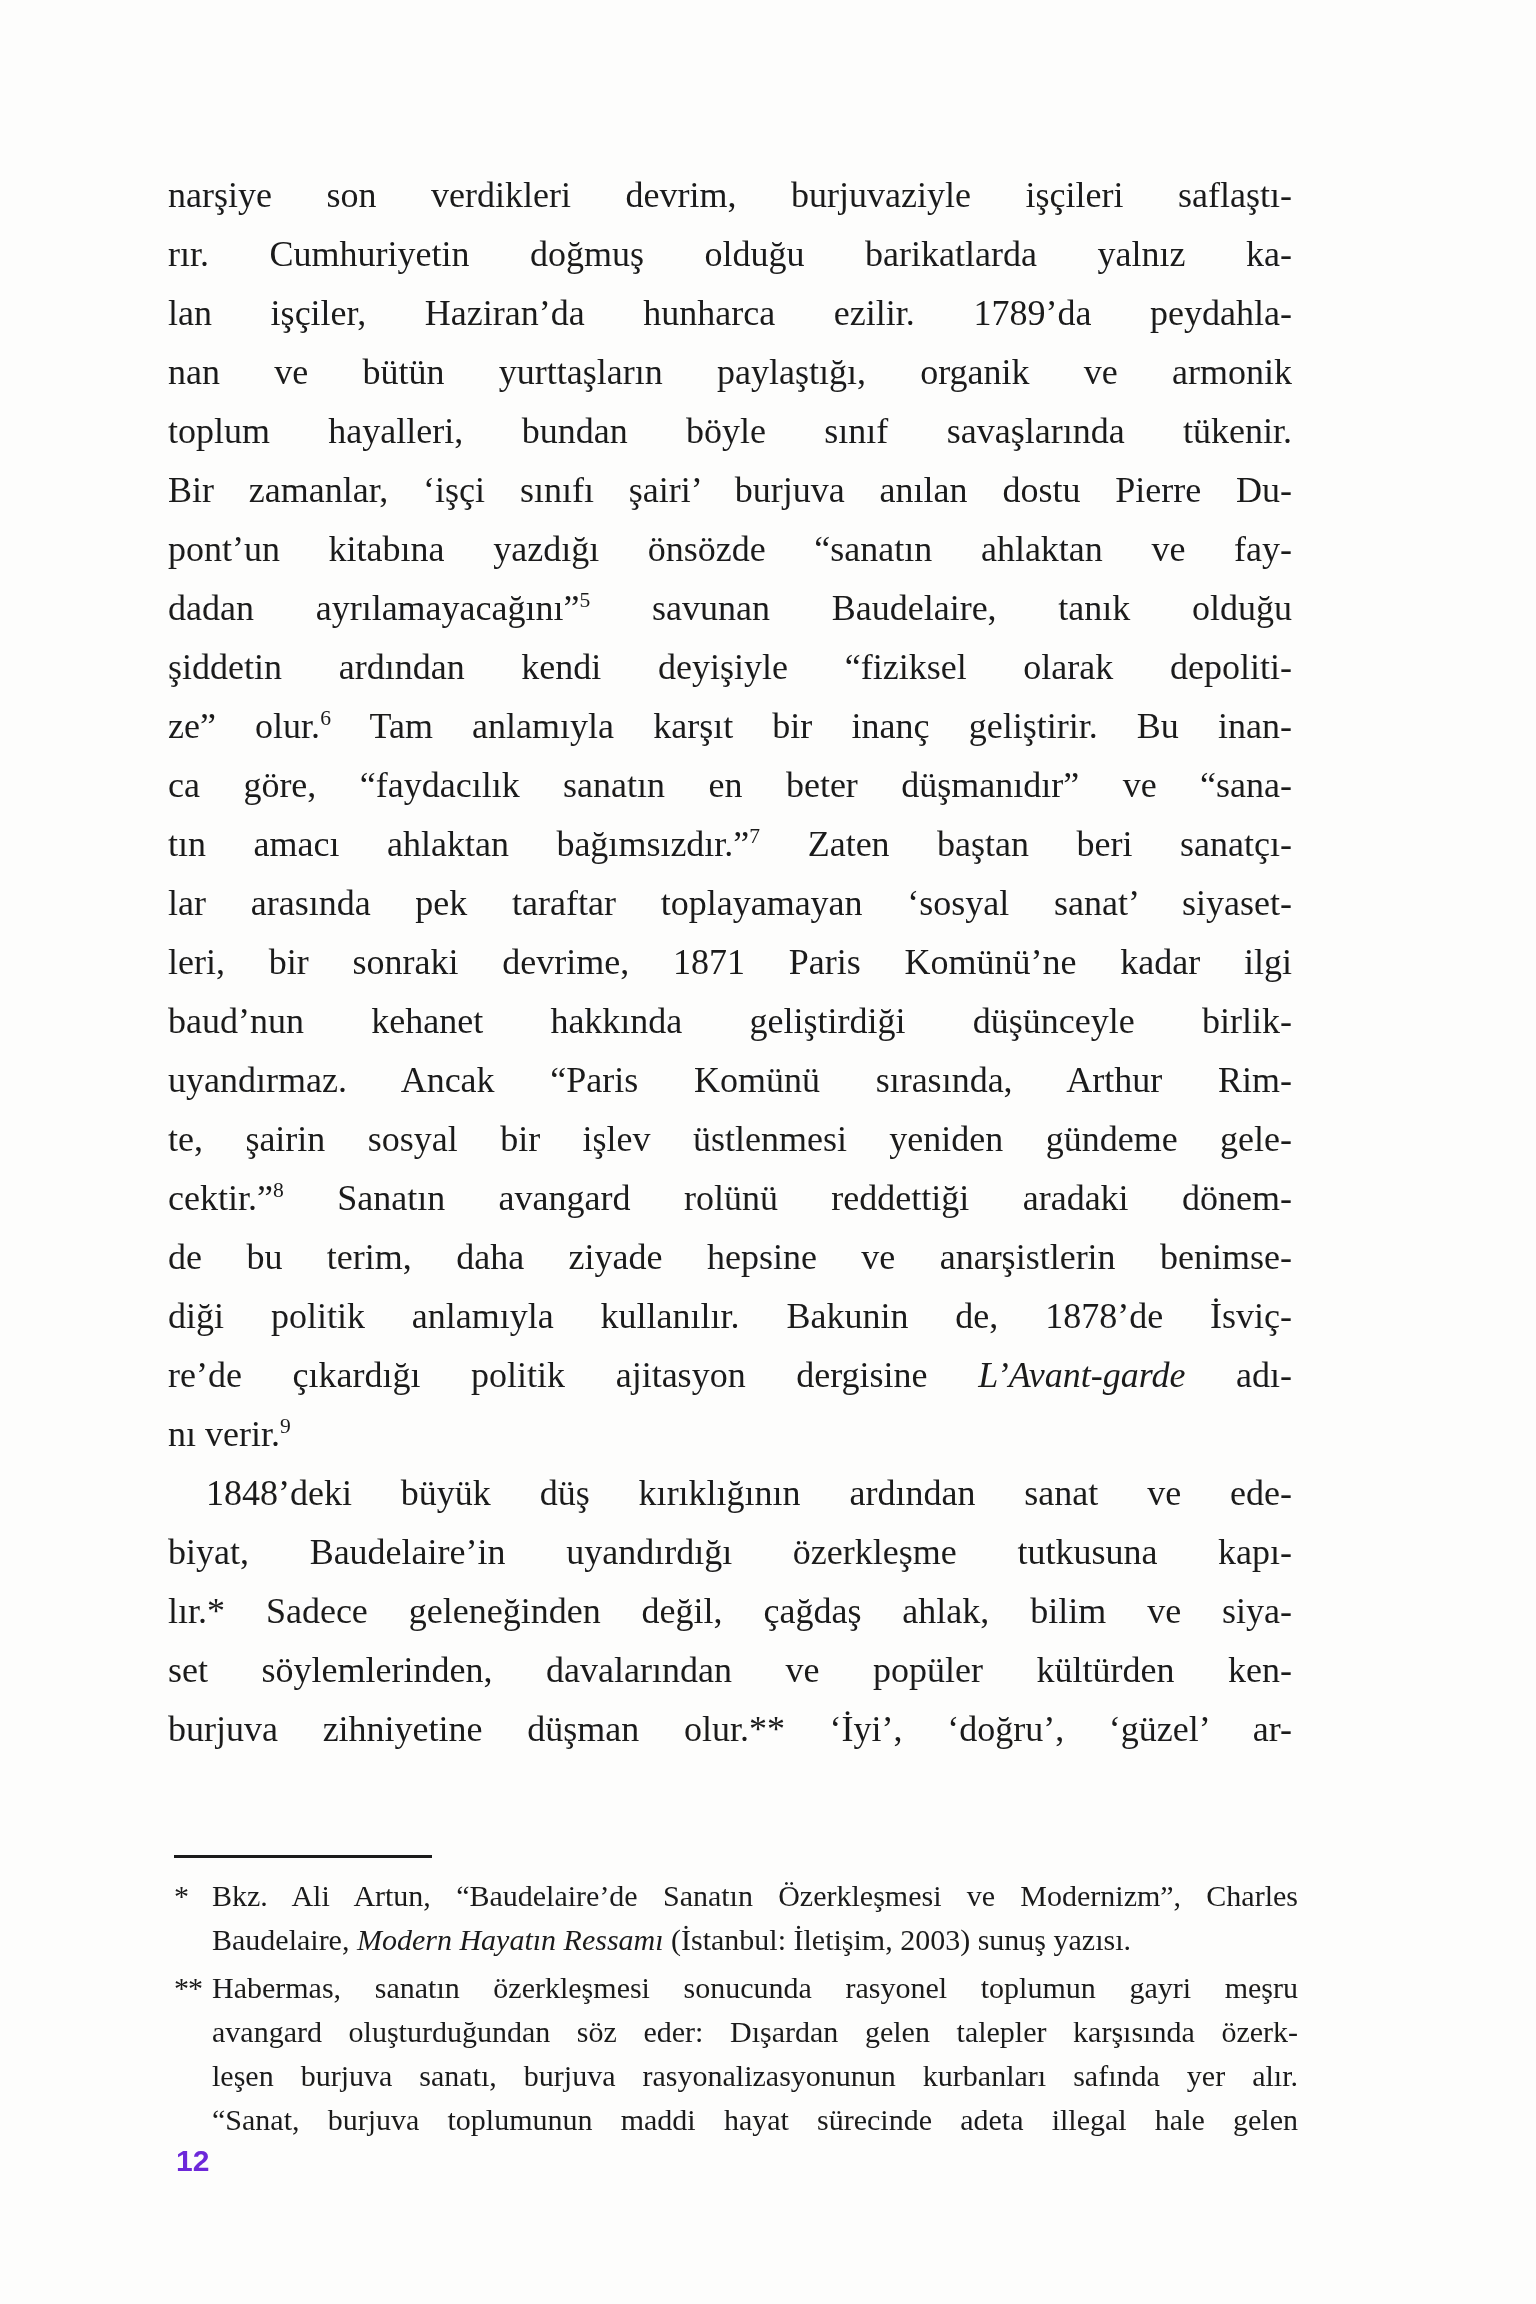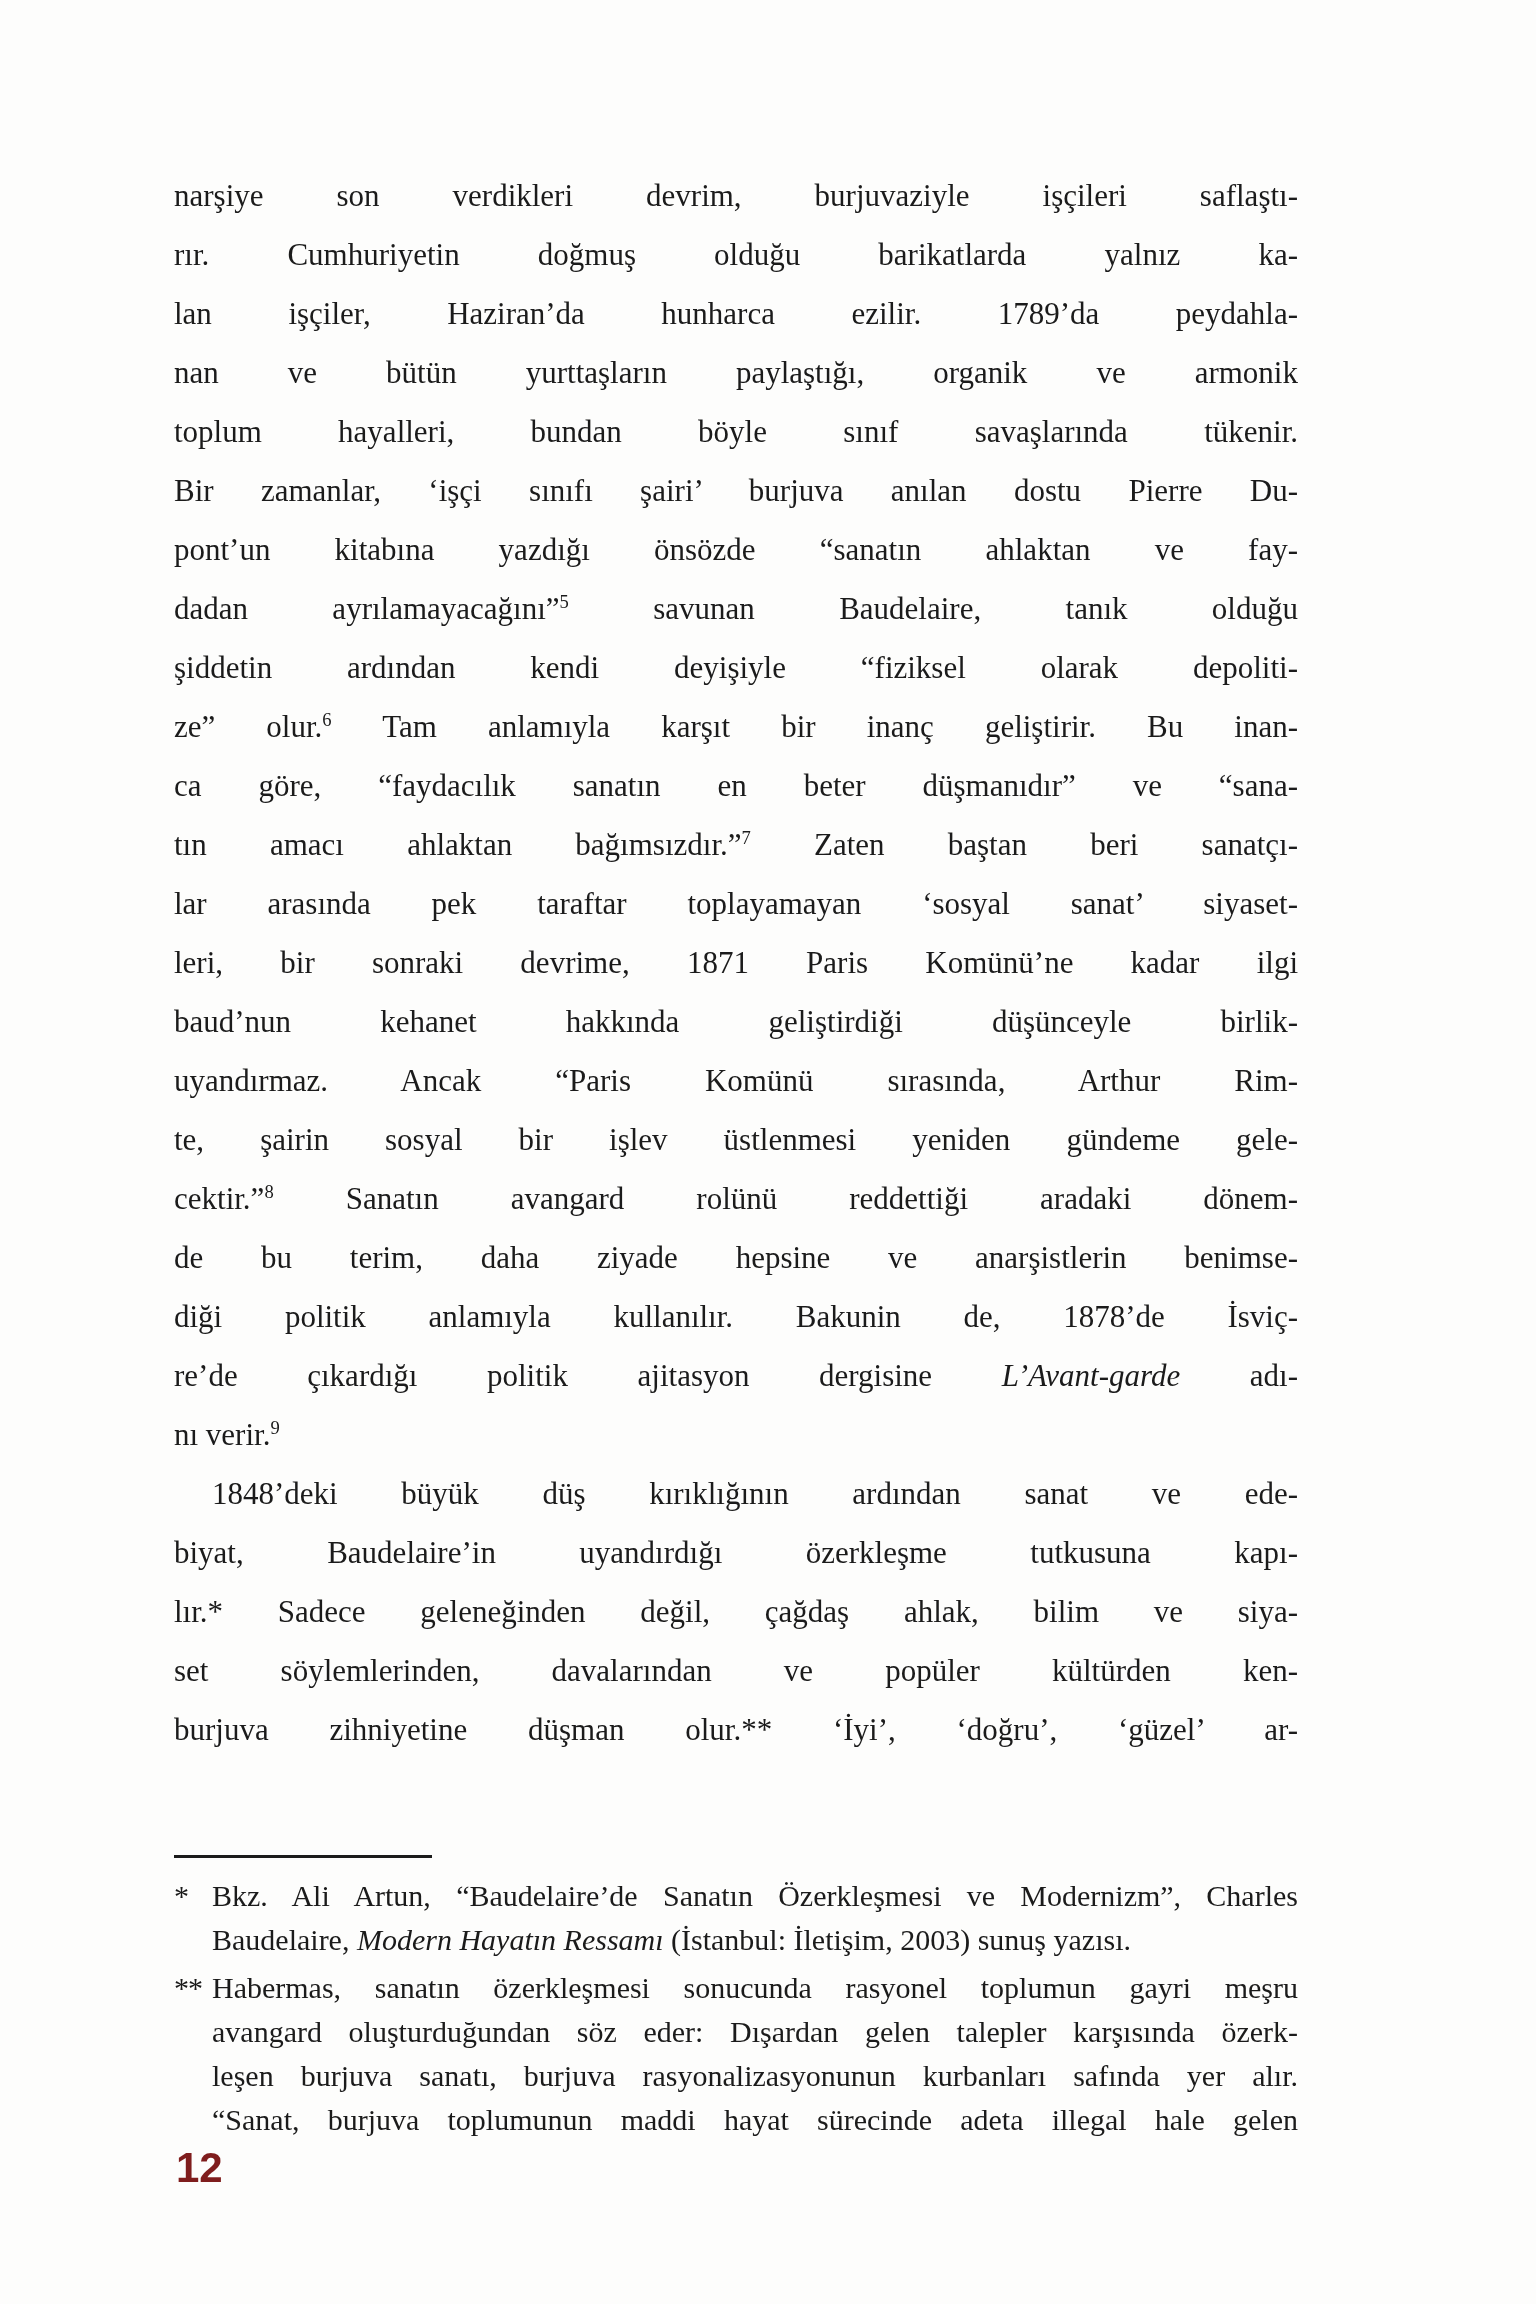--- a/index.html
+++ b/index.html
@@ -7,24 +7,24 @@
     position: relative;
     width: 1536px;
     height: 2304px;
     background: #fdfdfc;
     color: #1b1b1b;
     font-family: "Liberation Serif", serif;
     overflow: hidden;
   }
   .main-text {
     position: absolute;
-    left: 174px;
+    left: 168px;
     top: 166px;
     width: 1124px;
-    font-size: 31px;
+    font-size: 36px;
     line-height: 59px;
   }
   .line {
     height: 59px;
     overflow: hidden;
   }
   .just {
     text-align: justify;
     text-align-last: justify;
   }
@@ -60,22 +60,22 @@
   .fline {
     height: 44px;
     overflow: hidden;
   }
   .page-number {
     position: absolute;
     left: 176px;
     top: 2144px;
     font-family: "Liberation Sans", sans-serif;
     font-weight: bold;
-    font-size: 42px;
-    color: #7f1d1d;
+    font-size: 30px;
+    color: #6d28d9;
   }
 </style>
 </head>
 <body>
 
 <div class="page">
   <div class="main-text">
       <div class="line just">narşiye son verdikleri devrim, burjuvaziyle işçileri saflaştı-</div>
       <div class="line just">rır. Cumhuriyetin doğmuş olduğu barikatlarda yalnız ka-</div>
       <div class="line just">lan işçiler, Haziran’da hunharca ezilir. 1789’da peydahla-</div>

